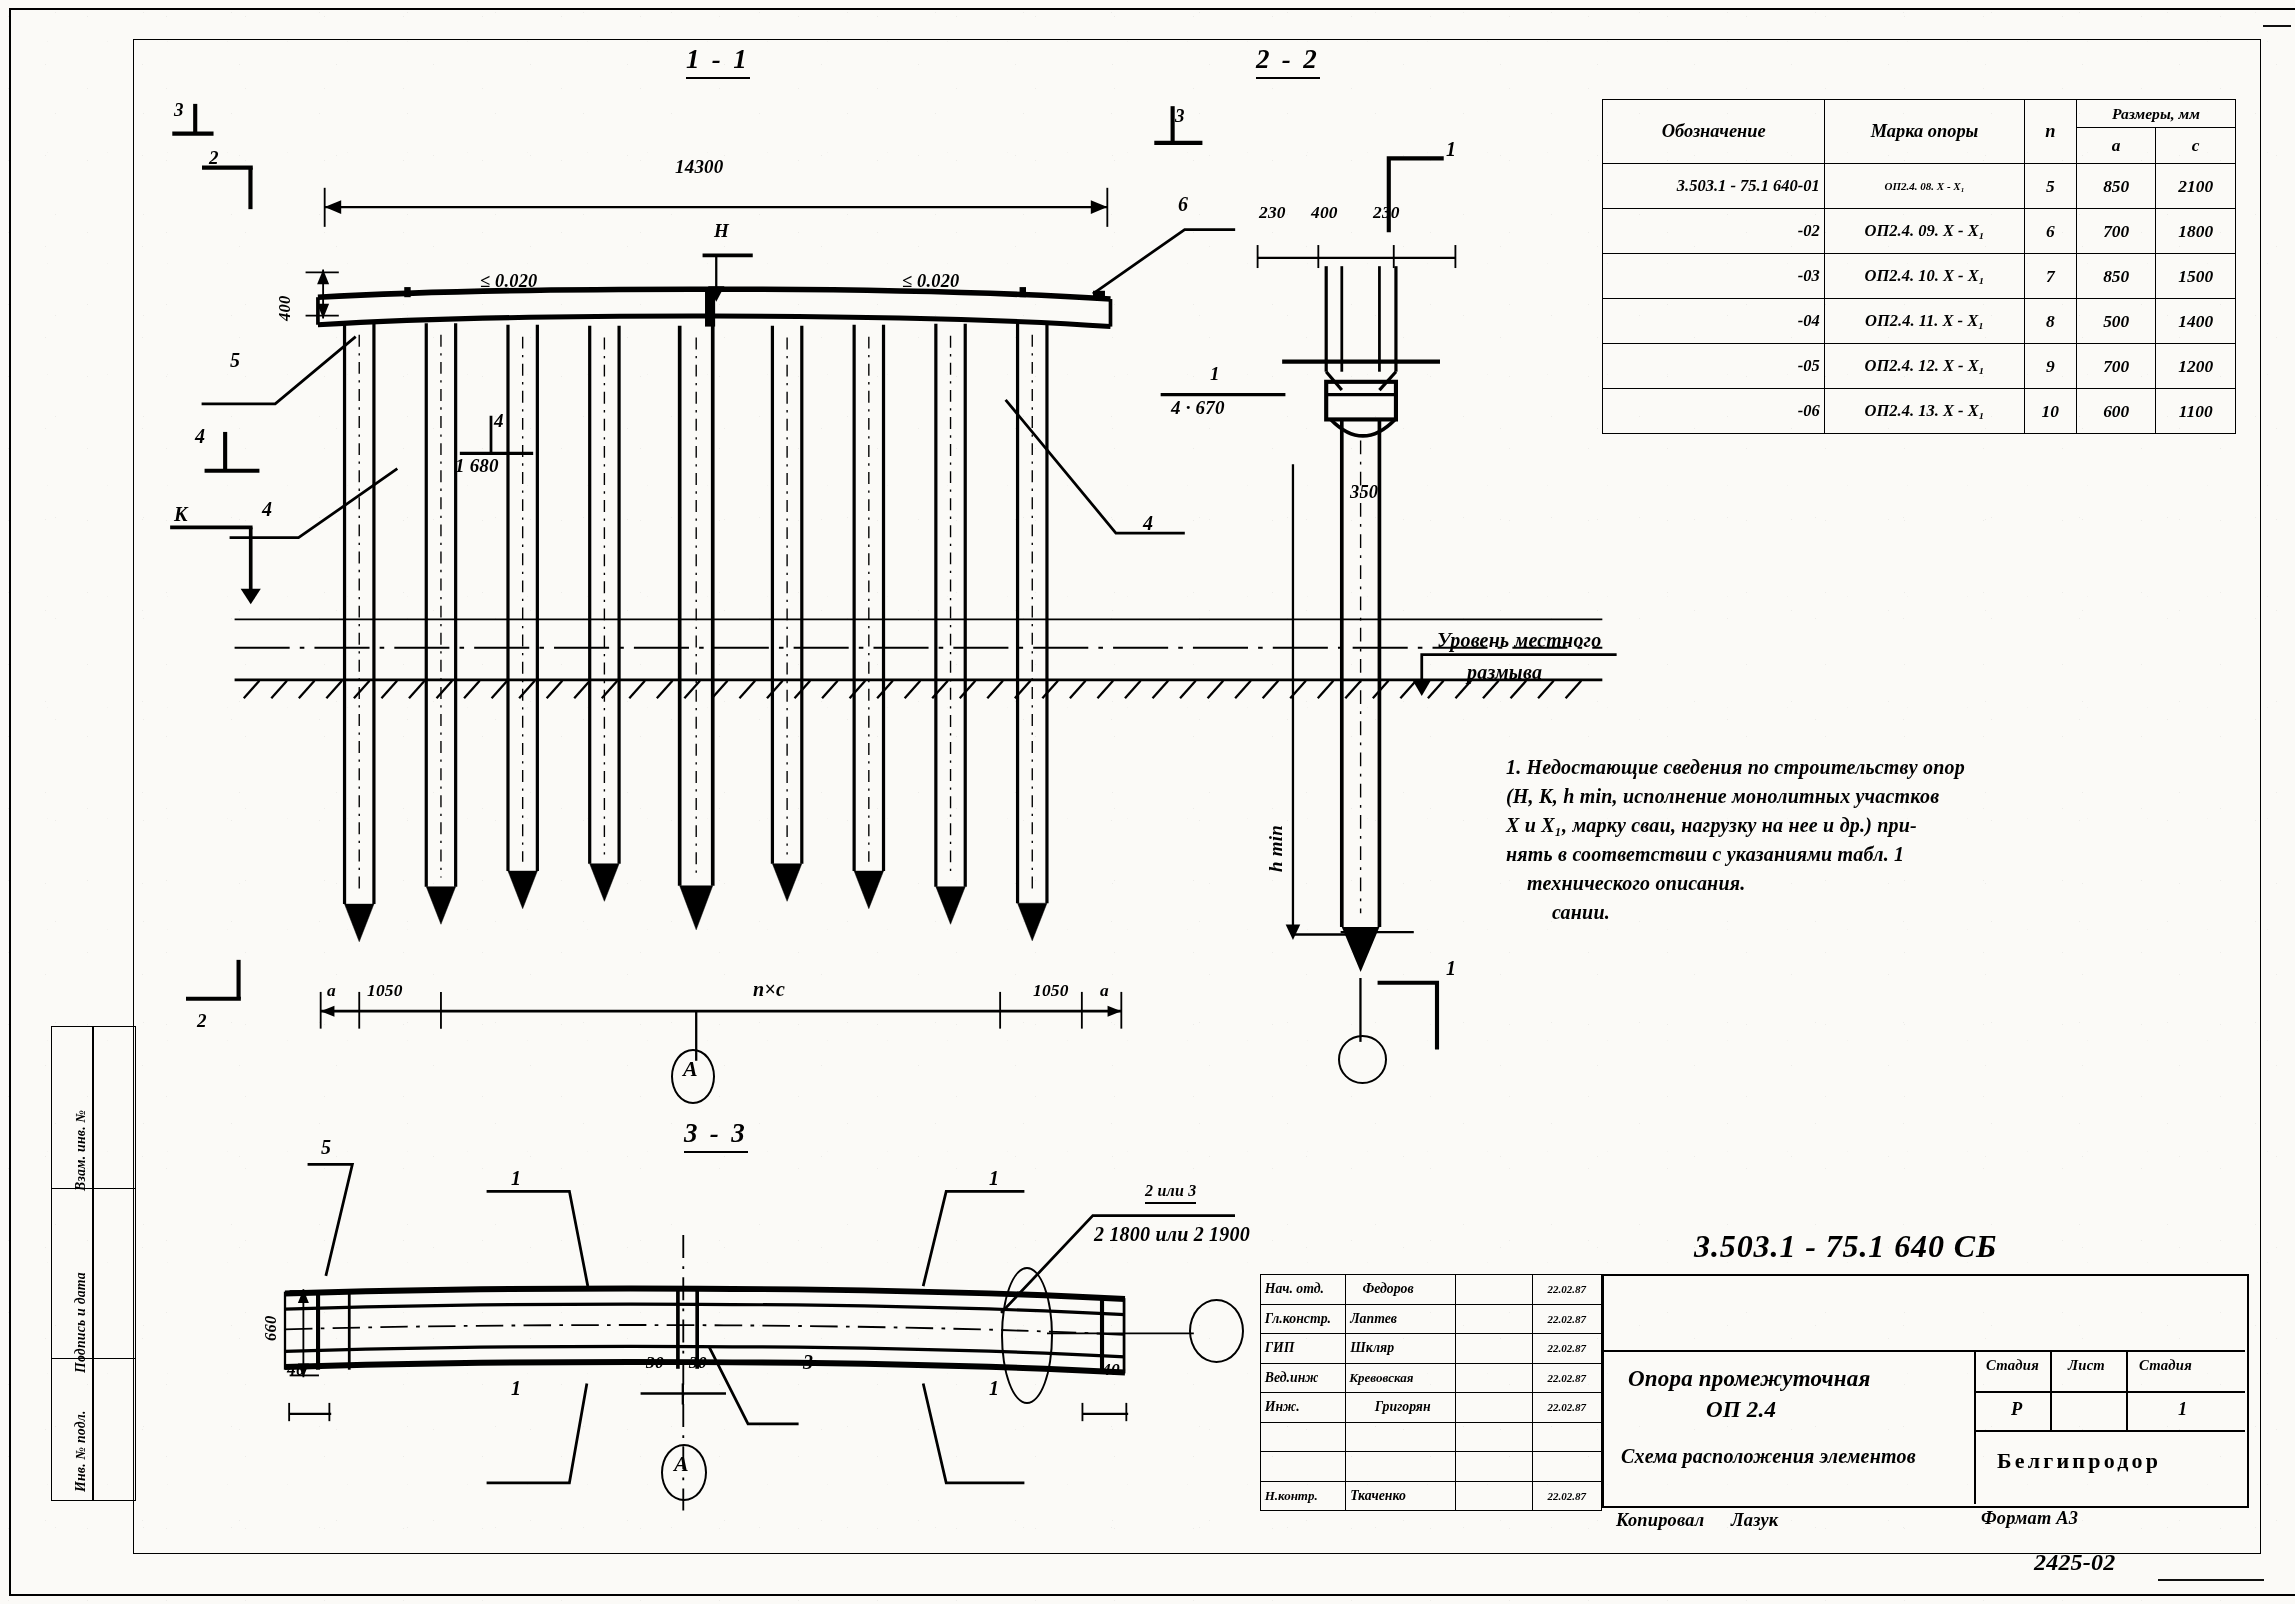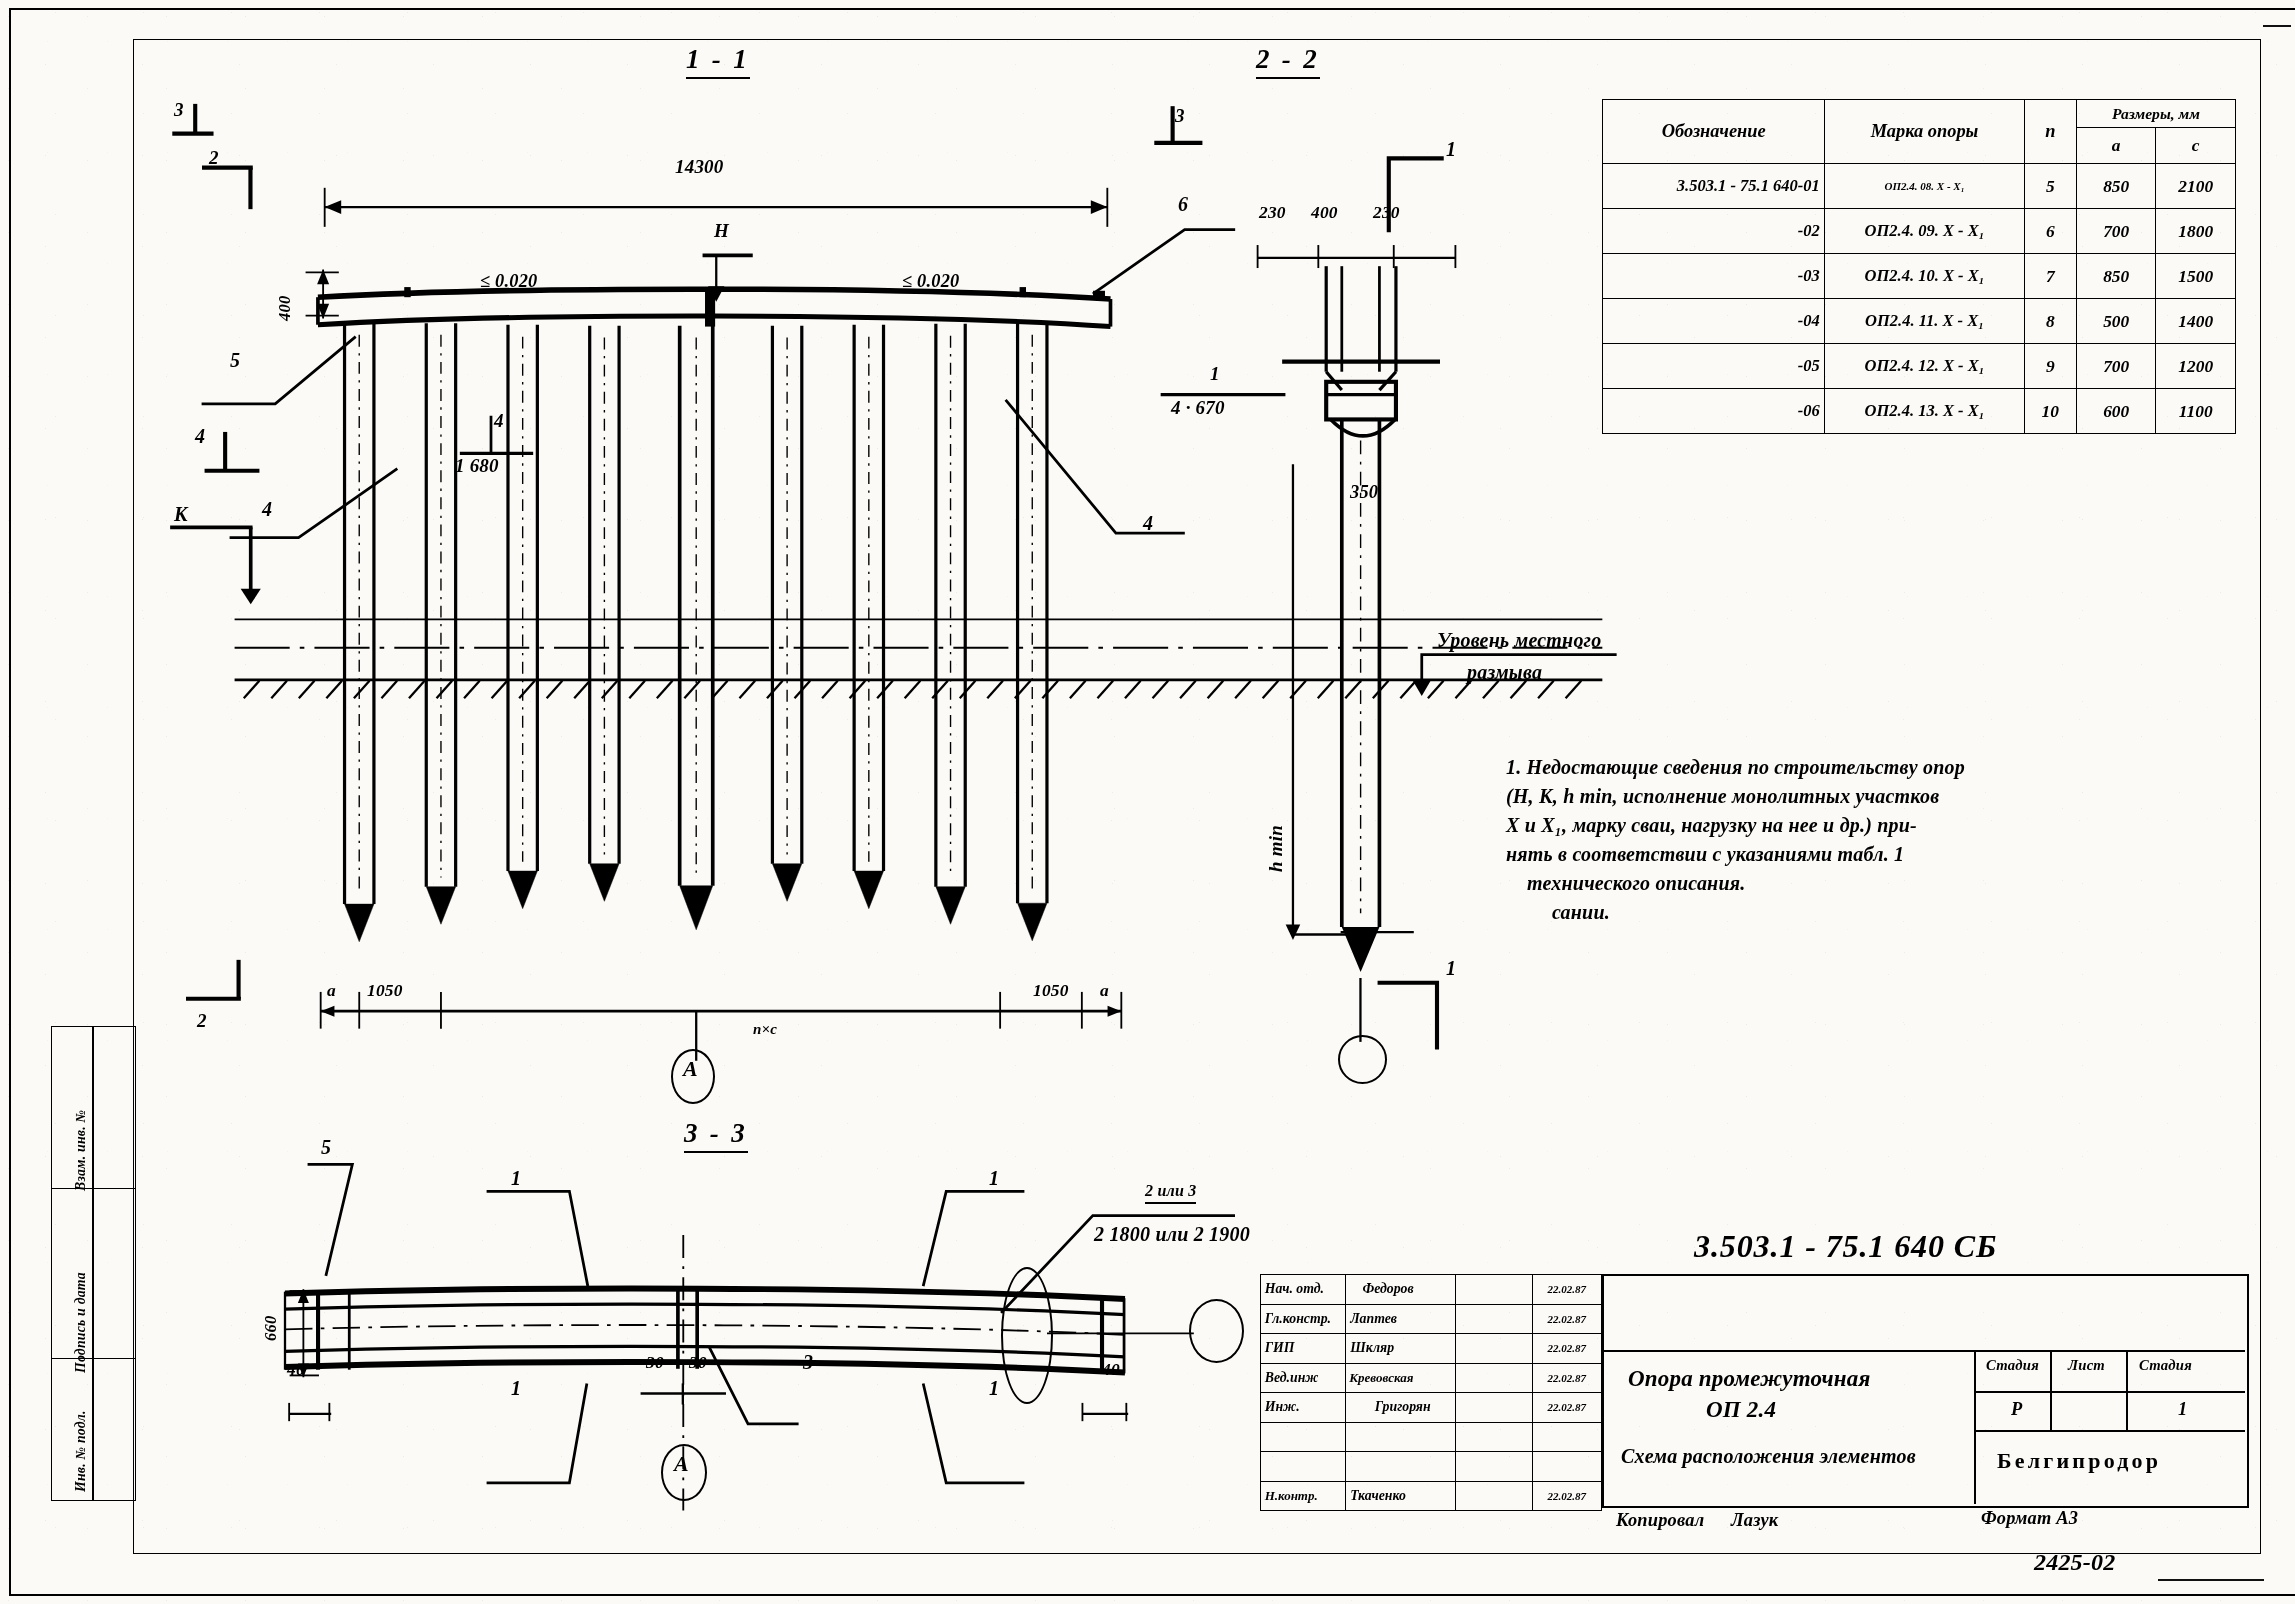--- a/index.html
+++ b/index.html
@@ -287,21 +287,21 @@
   <path d="M270 80 V160" stroke="#000" stroke-width="4"></path>
   <path d="M1488 80 V160" stroke="#000" stroke-width="4"></path>
   <path d="M1666 80 V160" stroke="#000" stroke-width="4"></path>
   <path d="M1752 80 V160" stroke="#000" stroke-width="4"></path>
   <path d="M8 122 l30 -12 v24 Z" fill="#000"></path>
   <path d="M1752 122 l-30 -12 v24 Z" fill="#000"></path>
   <path d="M826 122 V230" stroke="#000" stroke-width="5"></path>
 </svg>
 <div class="hw lbl" style="left:327px;top:980px;font-size:17.4px;">a</div>
 <div class="hw lbl" style="left:367px;top:980px;font-size:17.4px;">1050</div>
-<div class="hw lbl" style="left:753px;top:1021px;font-size:15px;text-align:right;">n×c</div>
+<div class="hw lbl" style="left:753px;top:978px;font-size:20px;text-align:right;">n×c</div>
 <div class="hw lbl" style="left:1033px;top:980px;font-size:17.4px;">1050</div>
 <div class="hw lbl" style="left:1100px;top:980px;font-size:17.4px;">a</div>
 
 <div style="position:absolute;left:671px;top:1049px;width:40px;height:51px;border:2.8px solid #000;border-radius:50%;"></div>
 <div class="hw lbl" style="left:683px;top:1056px;font-size:22px;">А</div>
 
 <div class="hw lbl und" style="left:1256px;top:44px;font-size:27px;letter-spacing:2.8px;">2 - 2</div>
 
 <svg style="left:1384px;top:152px;width:92px;height:87px;" viewBox="0 0 200 190" width="92" height="87">
   <path d="M10 175 V14 H130" stroke="#000" stroke-width="9" fill="none"></path>

